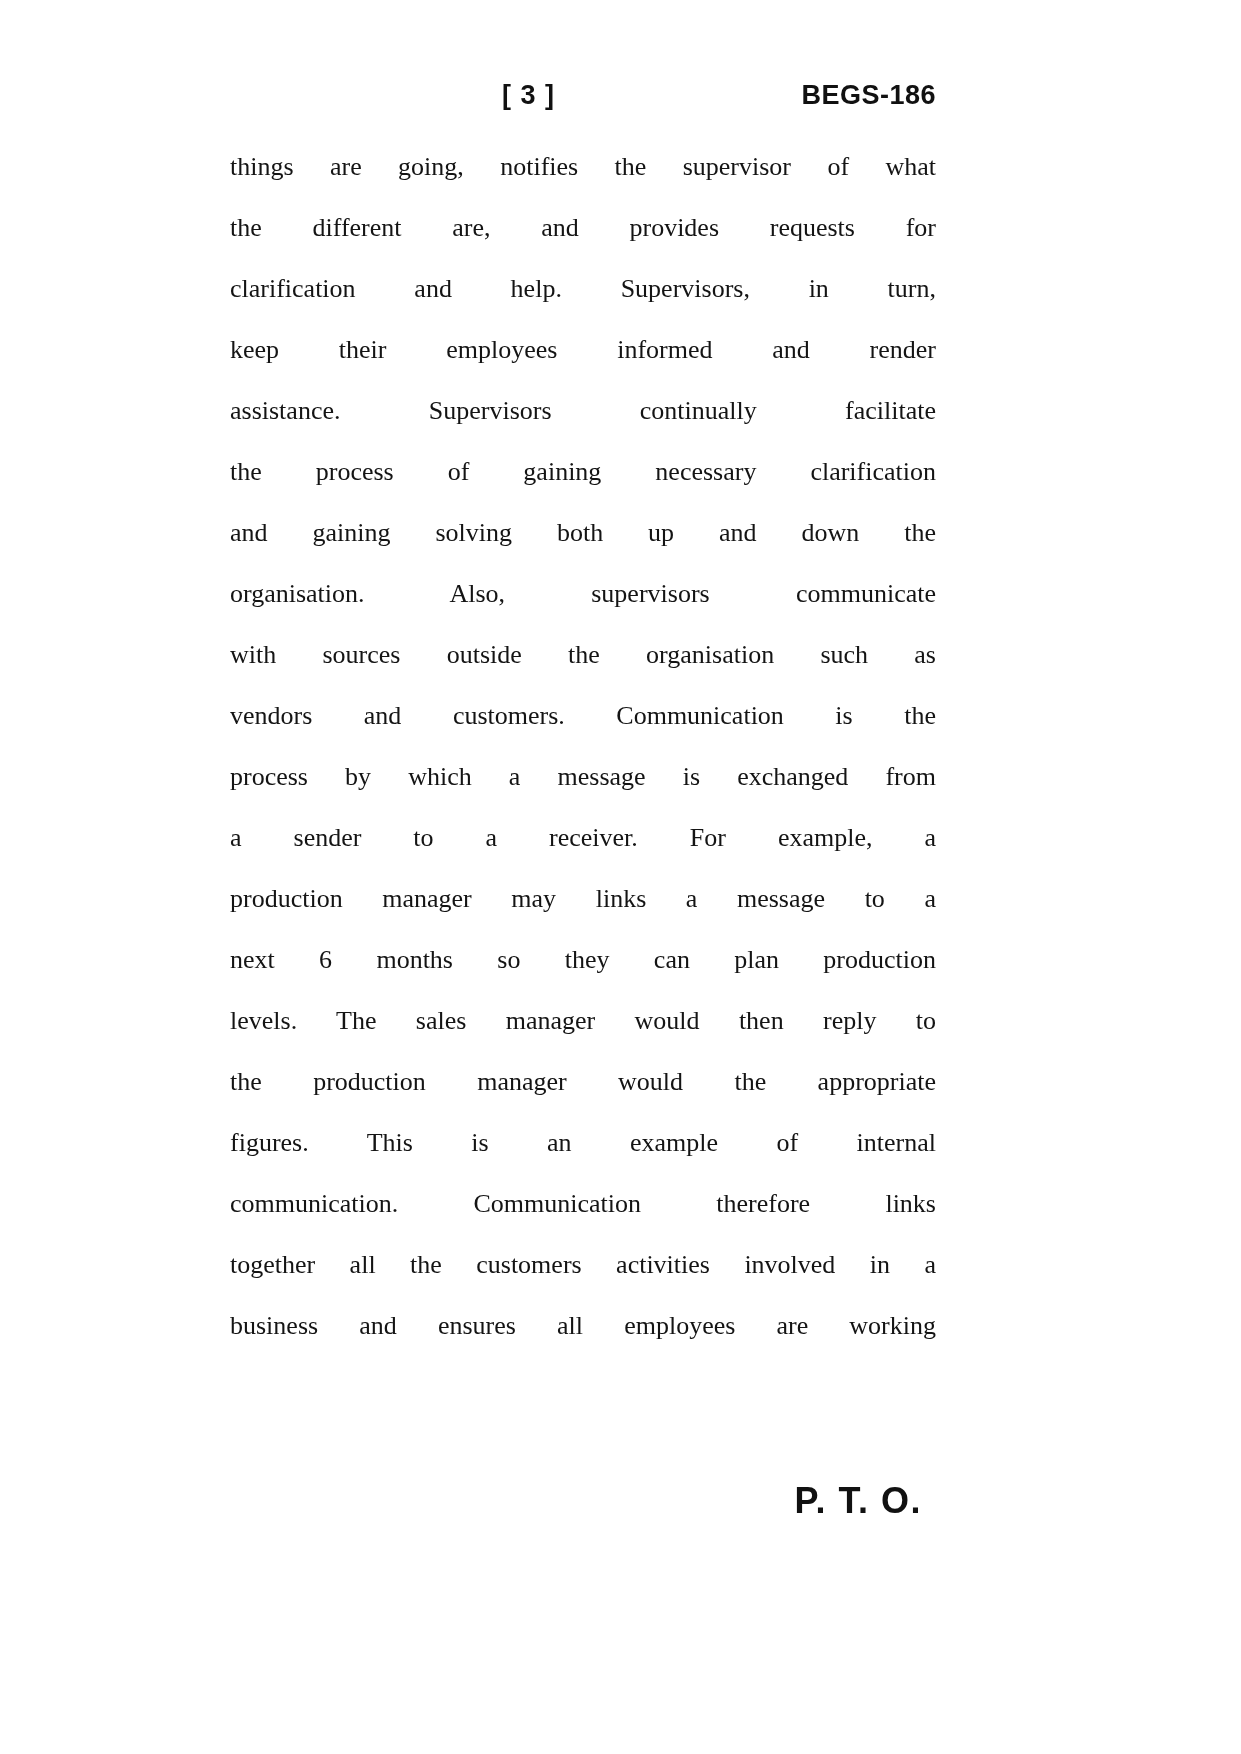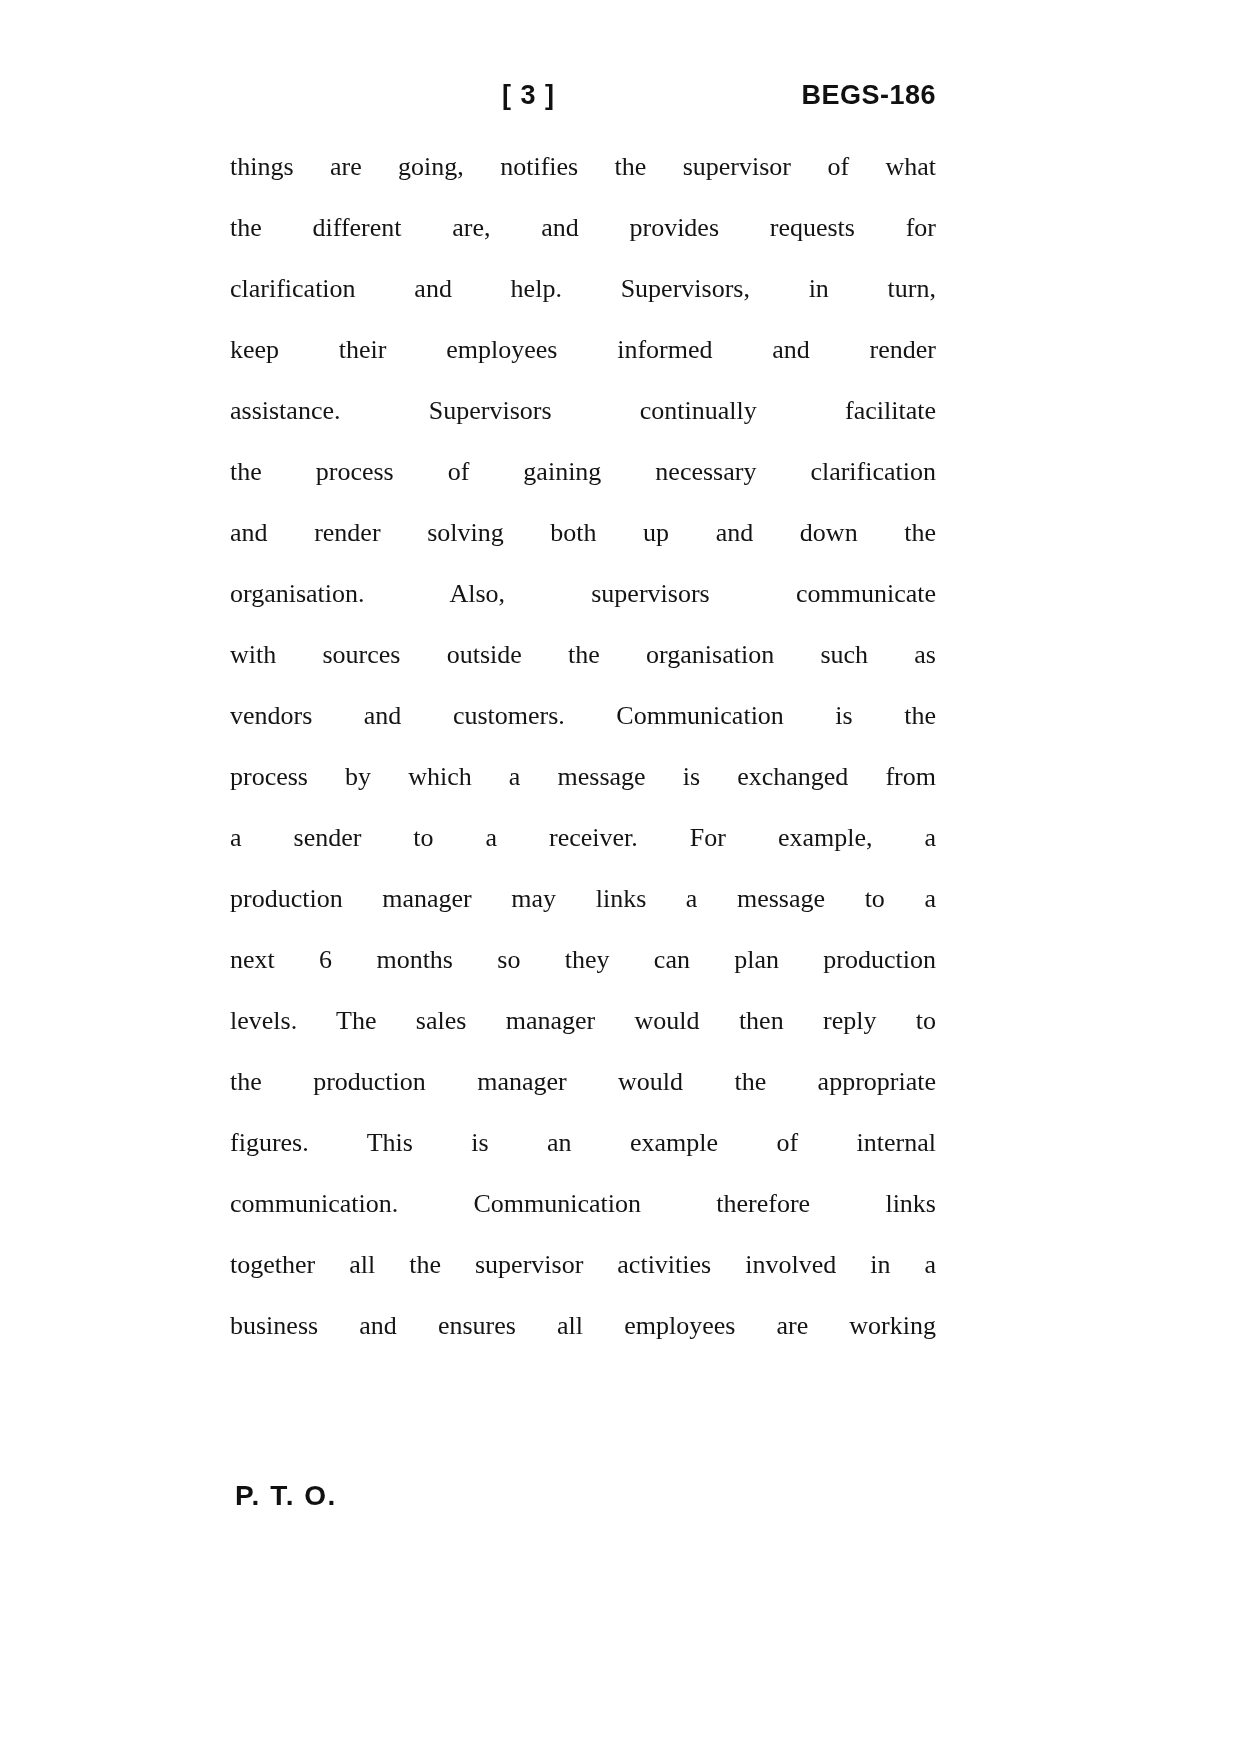--- a/index.html
+++ b/index.html
@@ -47,26 +47,27 @@
   }
   .line {
     text-align: justify;
     text-align-last: justify;
     -moz-text-align-last: justify;
     height: 61px;
     overflow: hidden;
   }
   .footer {
     position: absolute;
-    left: 235px;
+    left: 216px;
     top: 1480px;
     width: 706px;
+    text-align: right;
     font-family: "Liberation Sans", sans-serif;
     font-weight: bold;
-    font-size: 28px;
+    font-size: 36px;
     letter-spacing: 1.5px;
     color: #111111;
   }
 </style>
 </head>
 <body>
 
 <div class="page">
 
   <div class="header">
@@ -74,33 +75,33 @@
     <span class="course-code">BEGS-186</span>
   </div>
 
   <div class="body-text">
     <div class="line">things are going, notifies the supervisor of what</div>
     <div class="line">the different are, and provides requests for</div>
     <div class="line">clarification and help. Supervisors, in turn,</div>
     <div class="line">keep their employees informed and render</div>
     <div class="line">assistance. Supervisors continually facilitate</div>
     <div class="line">the process of gaining necessary clarification</div>
-    <div class="line">and render solving both up and down the</div>
+    <div class="line">and gaining solving both up and down the</div>
     <div class="line">organisation. Also, supervisors communicate</div>
     <div class="line">with sources outside the organisation such as</div>
     <div class="line">vendors and customers. Communication is the</div>
     <div class="line">process by which a message is exchanged from</div>
     <div class="line">a sender to a receiver. For example, a</div>
     <div class="line">production manager may links a message to a</div>
     <div class="line">next 6 months so they can plan production</div>
     <div class="line">levels. The sales manager would then reply to</div>
     <div class="line">the production manager would the appropriate</div>
     <div class="line">figures. This is an example of internal</div>
     <div class="line">communication. Communication therefore links</div>
-    <div class="line">together all the supervisor activities involved in a</div>
+    <div class="line">together all the customers activities involved in a</div>
     <div class="line">business and ensures all employees are working</div>
   </div>
 
   <div class="footer">
     <span>P. T. O.</span>
   </div>
 
 </div>
 
 </body></html>

